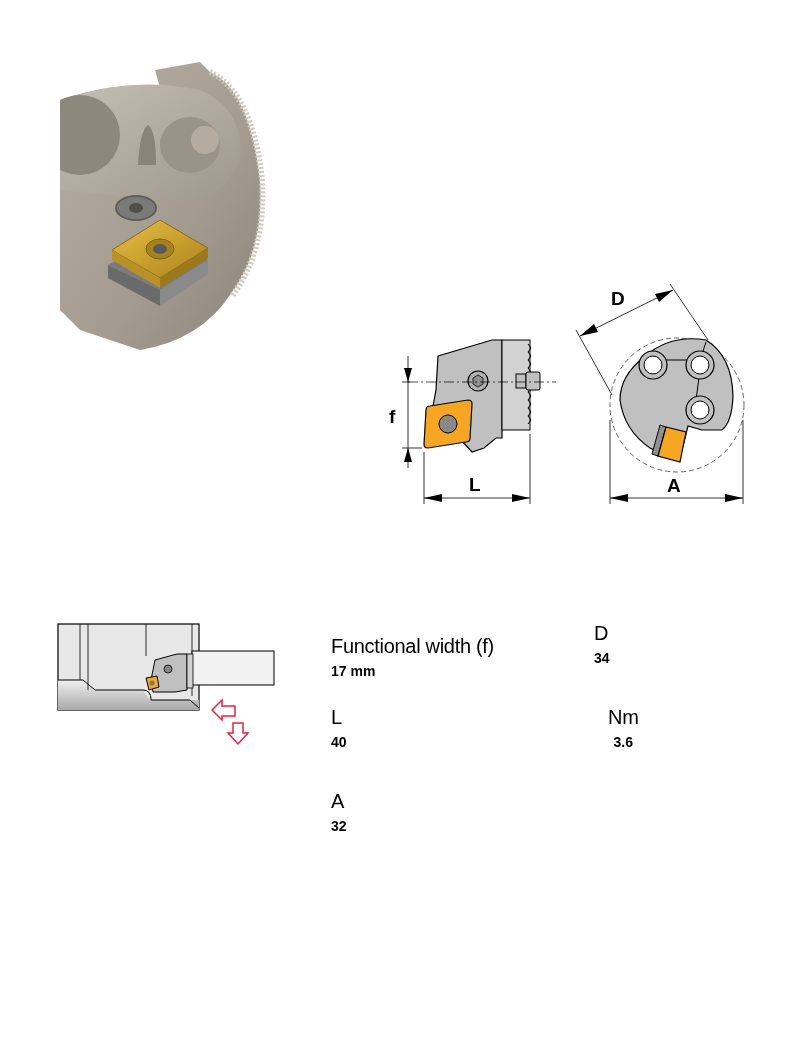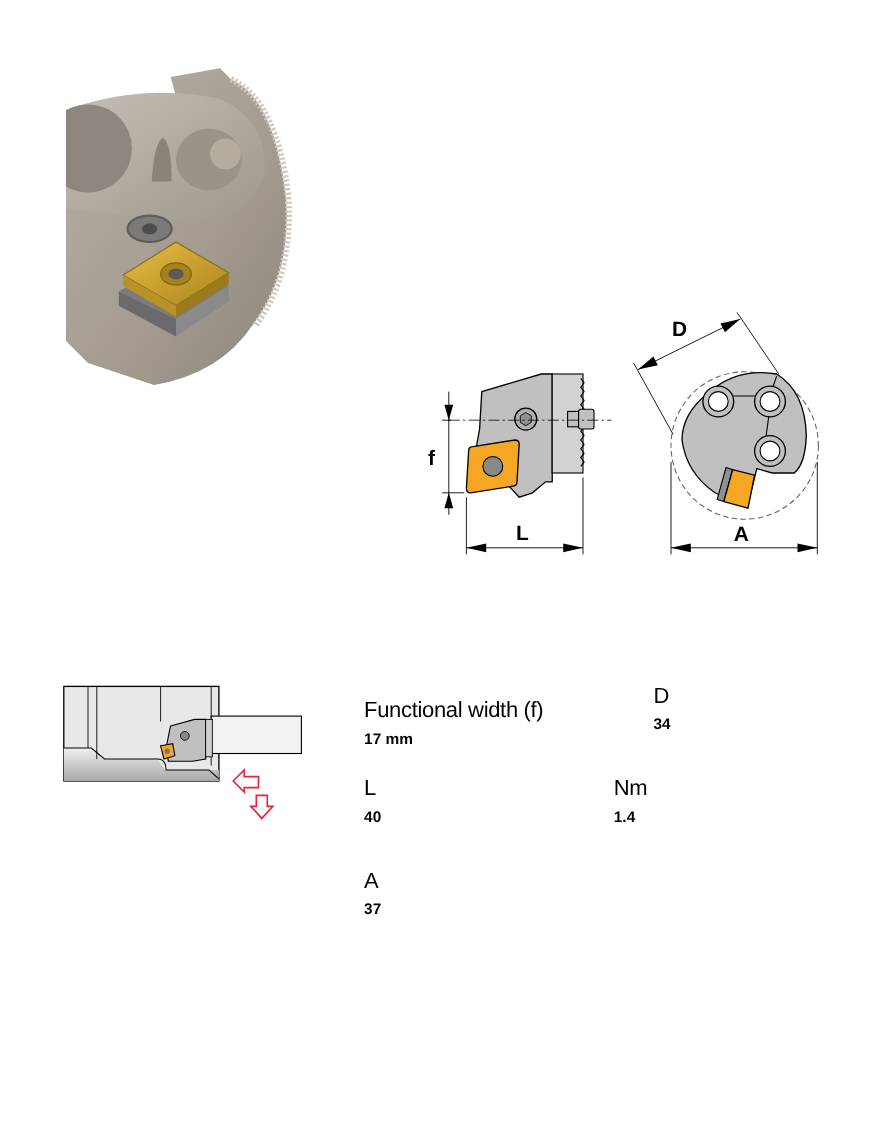--- a/index.html
+++ b/index.html
@@ -165,20 +165,20 @@
   <div class="spec-value">17 mm</div>
 </div>
 <div class="abs" style="left:594px; top:621px;">
   <div class="spec-label">D</div>
   <div class="spec-value">34</div>
 </div>
 <div class="abs" style="left:331px; top:705px;">
   <div class="spec-label">L</div>
   <div class="spec-value">40</div>
 </div>
-<div class="abs" style="left:558px; top:705px;">
+<div class="abs" style="left:608px; top:705px;text-align:center;">
   <div class="spec-label">Nm</div>
-  <div class="spec-value">1.4</div>
+  <div class="spec-value">3.6</div>
 </div>
 <div class="abs" style="left:331px; top:789px;">
   <div class="spec-label">A</div>
-  <div class="spec-value">37</div>
+  <div class="spec-value">32</div>
 </div>
 
 </body></html>

